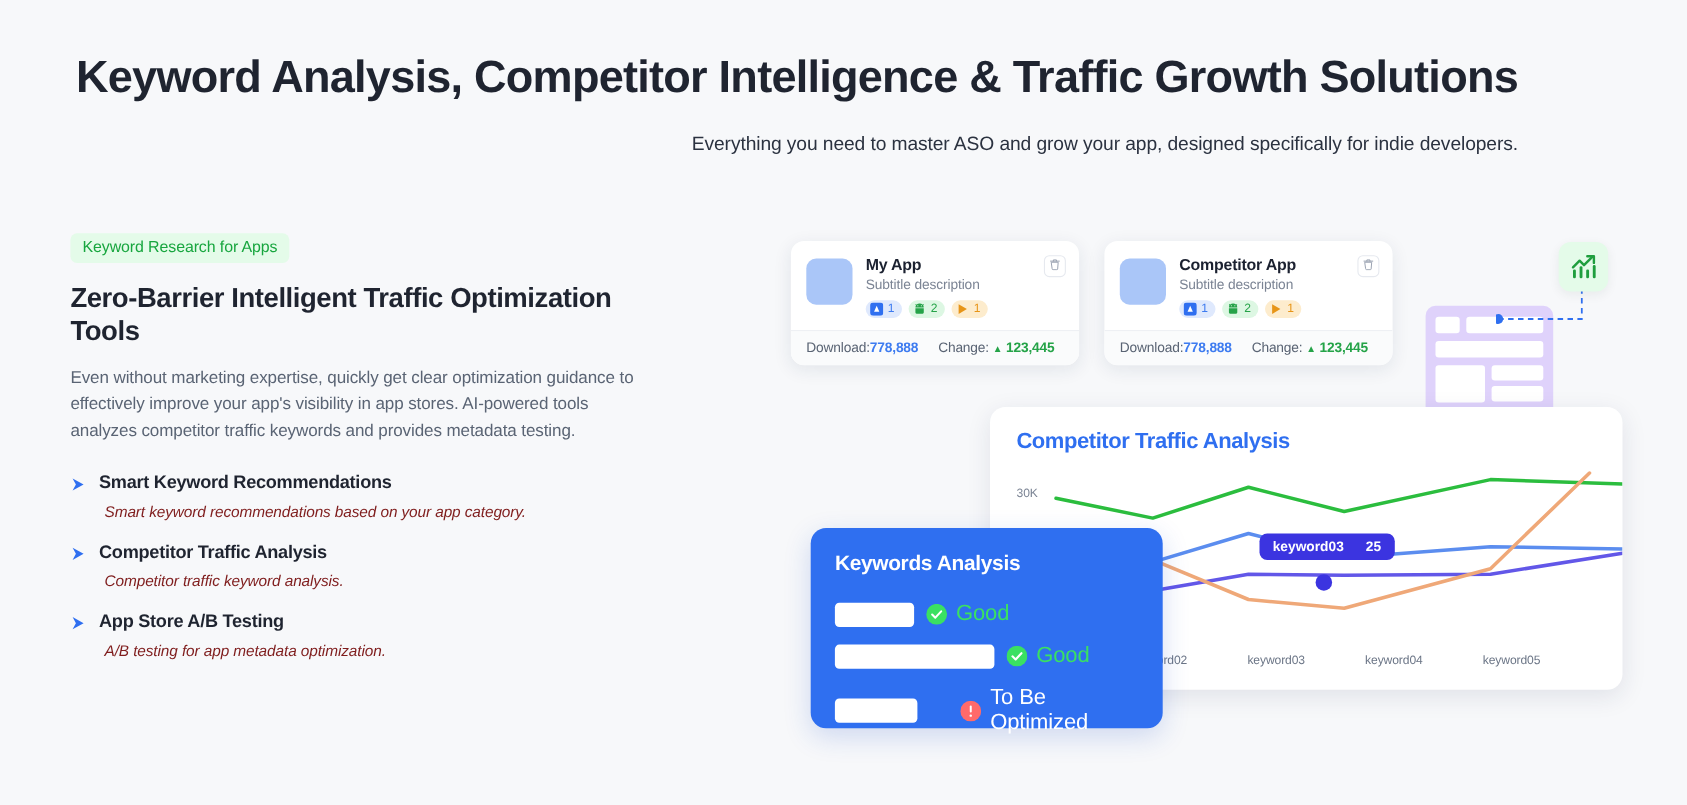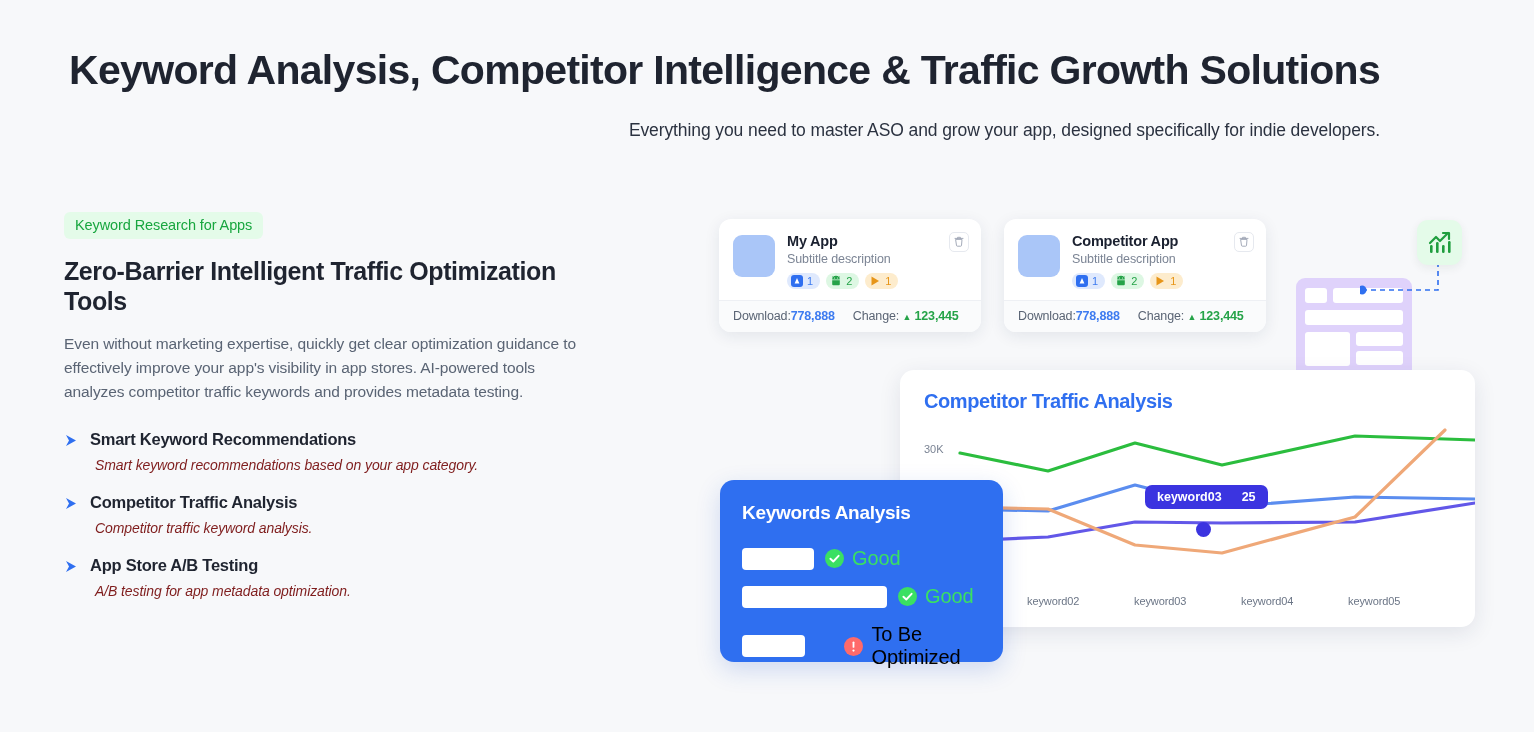--- a/index.html
+++ b/index.html
@@ -142,31 +142,31 @@
     display: flex; gap: 20px; align-items: center; white-space: nowrap;
   }
   .tooltip .tt-val { font-weight: 700; }
   .chart-dot {
     position: absolute; left: 296px; top: 152px; width: 15px; height: 15px;
     border-radius: 50%; background: #3b34e0;
   }
 
   
   .kw-panel {
-    position: absolute; left: 20px; top: 280px; width: 283px; height: 182px;
+    position: absolute; left: 37px; top: 280px; width: 320px; height: 182px;
     background: #2f6ff0; border-radius: 14px; padding: 22px 22px 0 22px;
     box-shadow: 0 8px 24px rgba(30,80,200,0.18);
   }
   .kw-title { font-size: 19px; font-weight: 700; color: #fff; letter-spacing: -0.3px; }
   .kw-rows { margin-top: 23px; }
   .kw-row { display: flex; align-items: center; gap: 11px; margin-bottom: 15px; }
   .kw-bar { height: 22px; background: #ffffff; border-radius: 4px; }
   .kw-status { display: inline-flex; align-items: center; gap: 8px; font-size: 20px; letter-spacing: -0.1px; }
   .kw-status.good { color: #3ae062; }
-  .kw-status.bad { color: #000000; padding-left: 28px; }
+  .kw-status.bad { color: #ffffff; padding-left: 28px; }
   .status-glyph { line-height: 0; display: inline-flex; }
 </style>
 </head>
 <body>
 
 <div class="page">
 
   <div class="hero-head">
     <div class="hero-title">Keyword Analysis, Competitor Intelligence &amp; Traffic Growth Solutions</div>
     <div class="hero-sub">Everything you need to master ASO and grow your app, designed specifically for indie developers.</div>

